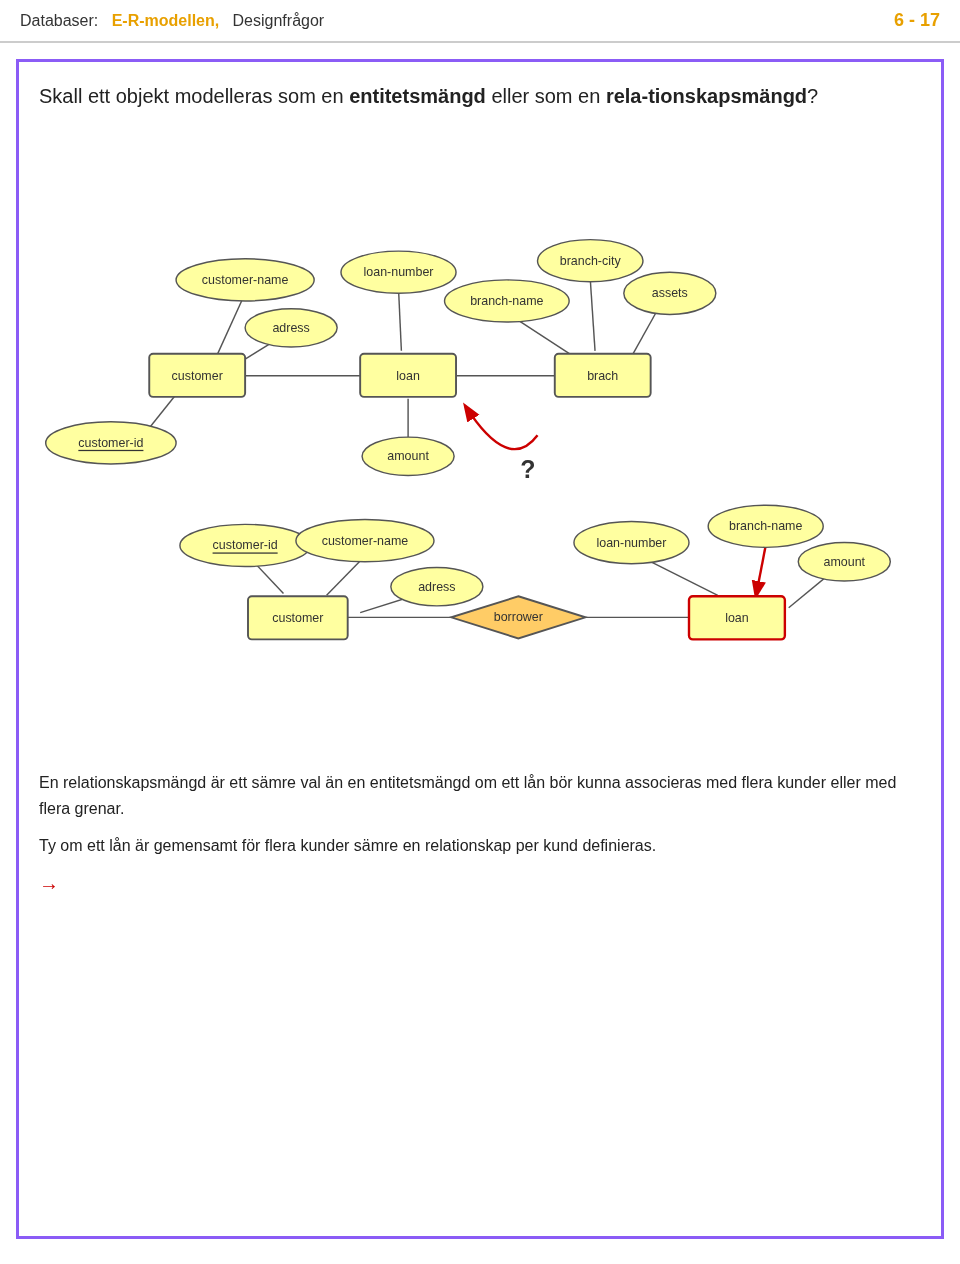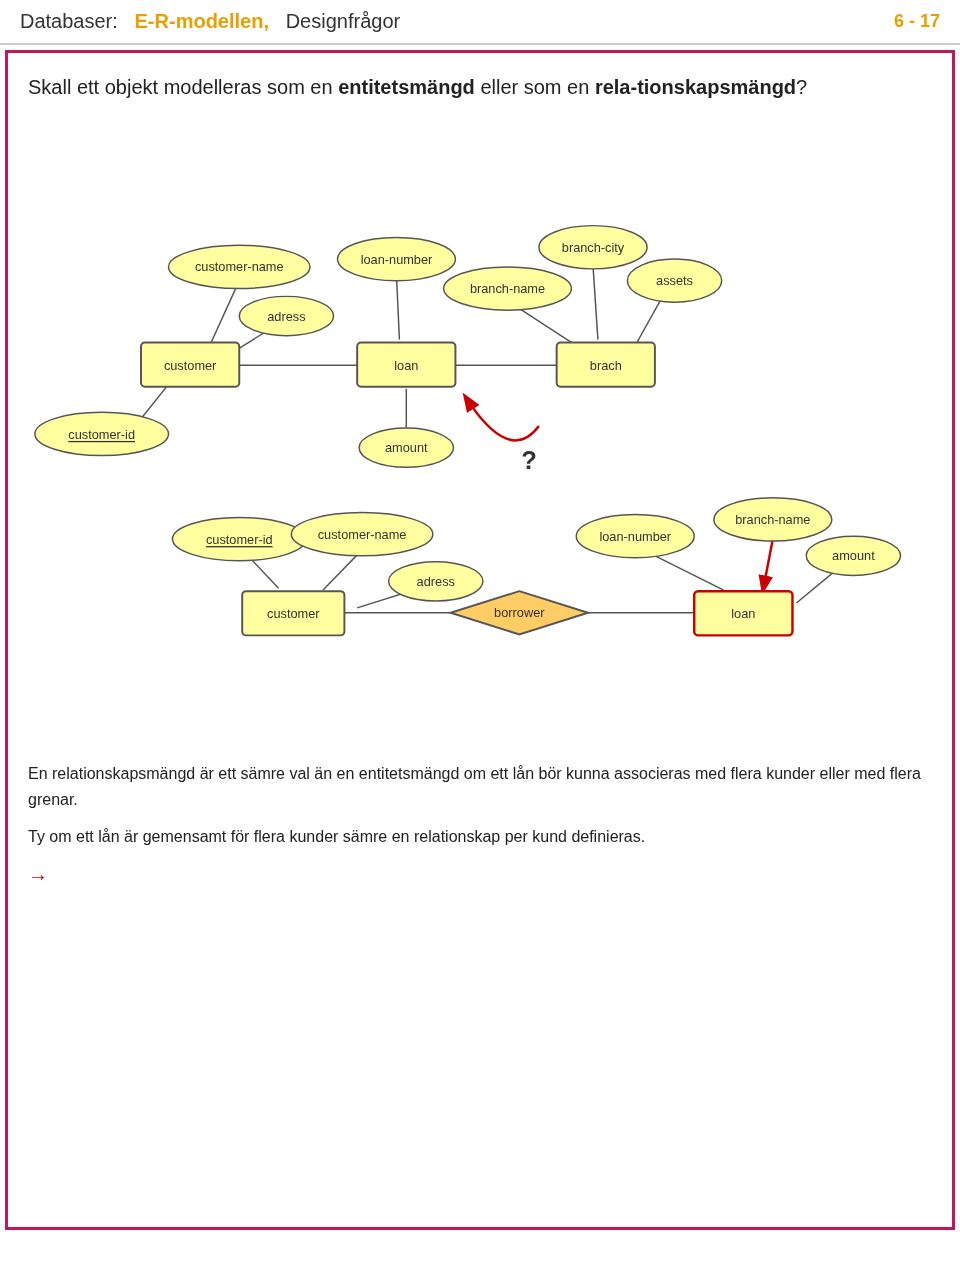--- a/index.html
+++ b/index.html
@@ -12,21 +12,21 @@
     }
     .header {
       display: flex;
       justify-content: space-between;
       align-items: center;
       padding: 10px 20px;
       border-bottom: 2px solid #ccc;
       background: #fff;
     }
     .header-left {
-      font-size: 20px;
+      font-size: 16px;
       color: #333;
     }
     .header-left .course {
       color: #333;
       font-weight: normal;
     }
     .header-left .topic {
       color: #e8a000;
       font-weight: bold;
     }
@@ -34,22 +34,22 @@
       color: #333;
       font-weight: normal;
     }
     .header-right {
       font-size: 18px;
       color: #e8a000;
       font-weight: bold;
       text-align: center;
     }
     .main-content {
-      border: 3px solid #be185d;
-      margin: 5px;
+      border: 3px solid #8b5cf6;
+      margin: 16px;
       padding: 20px;
       min-height: 1180px;
     }
     .intro-text {
       font-size: 20px;
       margin-bottom: 20px;
       line-height: 1.4;
     }
     .intro-text strong {
       font-weight: bold;

